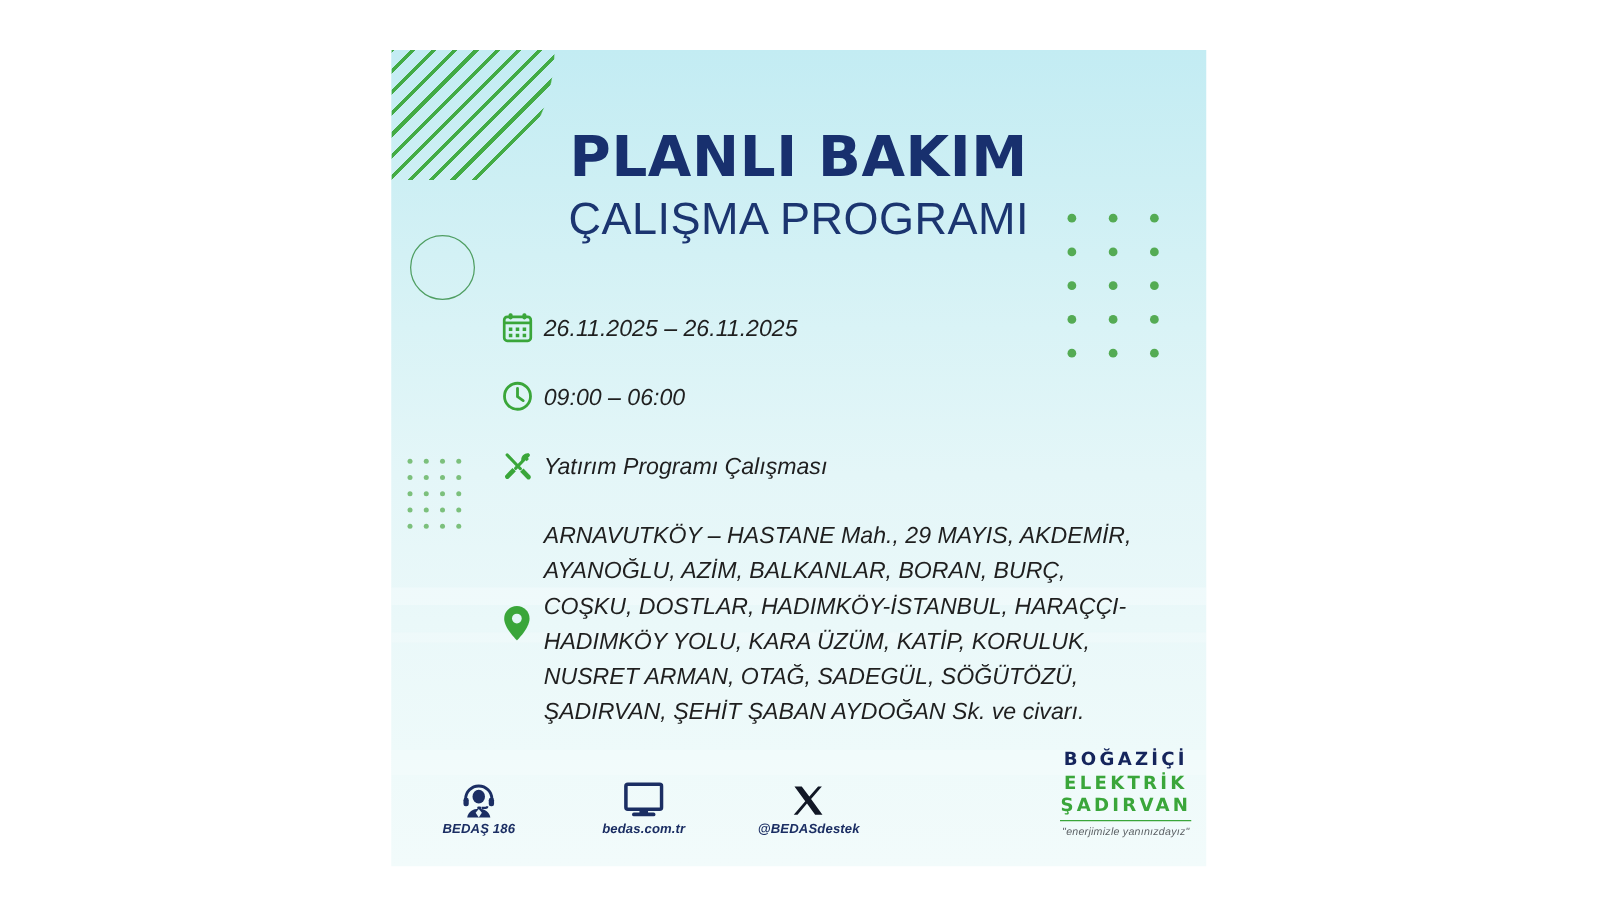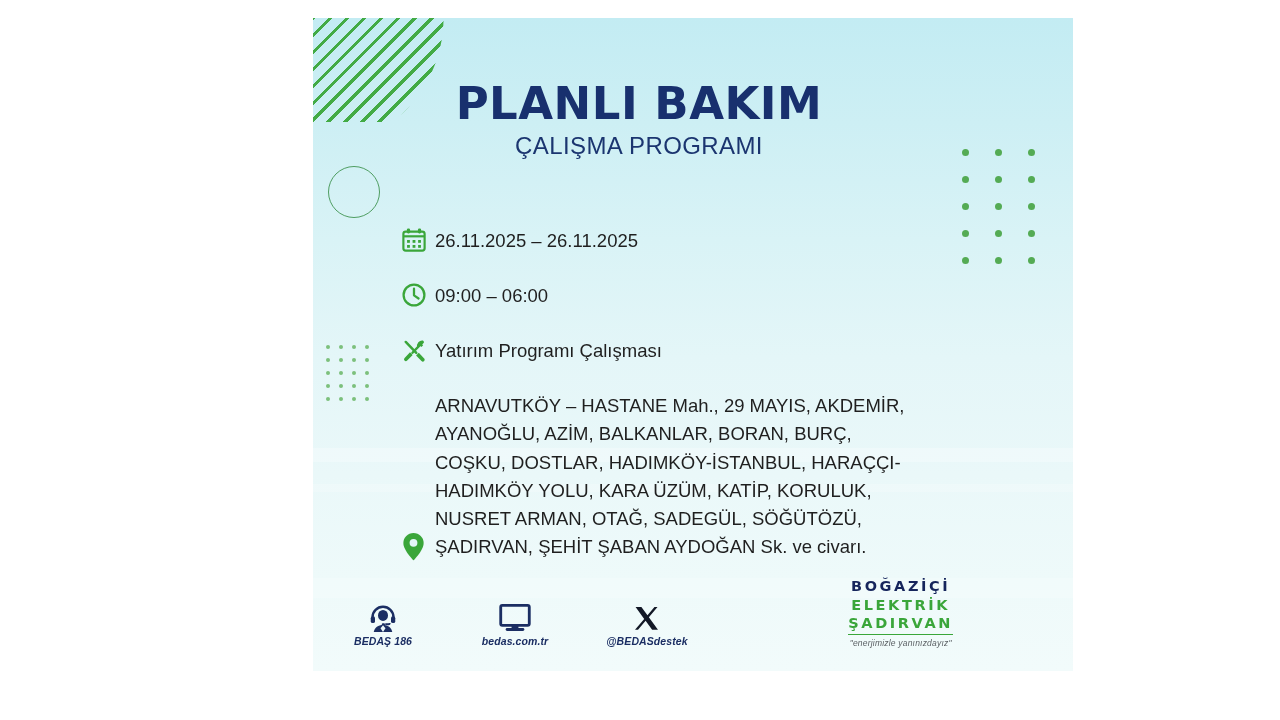--- a/index.html
+++ b/index.html
@@ -16,22 +16,22 @@
     position: relative;
     width: 1280px;
     height: 720px;
     background: #ffffff;
   }
 
   
   #card {
     position: absolute;
     left: 313px;
-    top: 18px;
-    width: 760px;
+    top: 40px;
+    width: 652px;
     height: 653px;
     overflow: hidden;
     background: linear-gradient(180deg,
         #c3ecf3 0%,
         #cdeff4 16%,
         #d9f3f6 34%,
         #e4f6f8 52%,
         #eaf8f9 70%,
         #eefafa 86%,
         #f2fbfb 100%);
@@ -110,39 +110,40 @@
   #title-main {
     font-size: 45px;
     font-weight: 700;
     letter-spacing: 0.5px;
     color: #18306e;
     line-height: 1.05;
     font-family: "DejaVu Sans", sans-serif;
   }
   #title-sub {
     margin-top: 6px;
-    font-size: 24px;
+    font-size: 36px;
     font-weight: 400;
     letter-spacing: 0.4px;
     color: #1b3570;
     line-height: 1.1;
     font-family: "Liberation Sans", sans-serif;
   }
 
   
   #info {
     position: absolute;
     left: 88px;
     top: 207px;
     width: 548px;
   }
   .info-row {
     display: flex;
-    align-items: flex-end;
+    align-items: center;
     margin-bottom: 25px;
+    font-style: italic;
   }
   .info-row .ico {
     flex: 0 0 34px;
     width: 34px;
     height: 30px;
     display: flex;
     align-items: center;
     justify-content: flex-start;
   }
   .info-row .txt {

